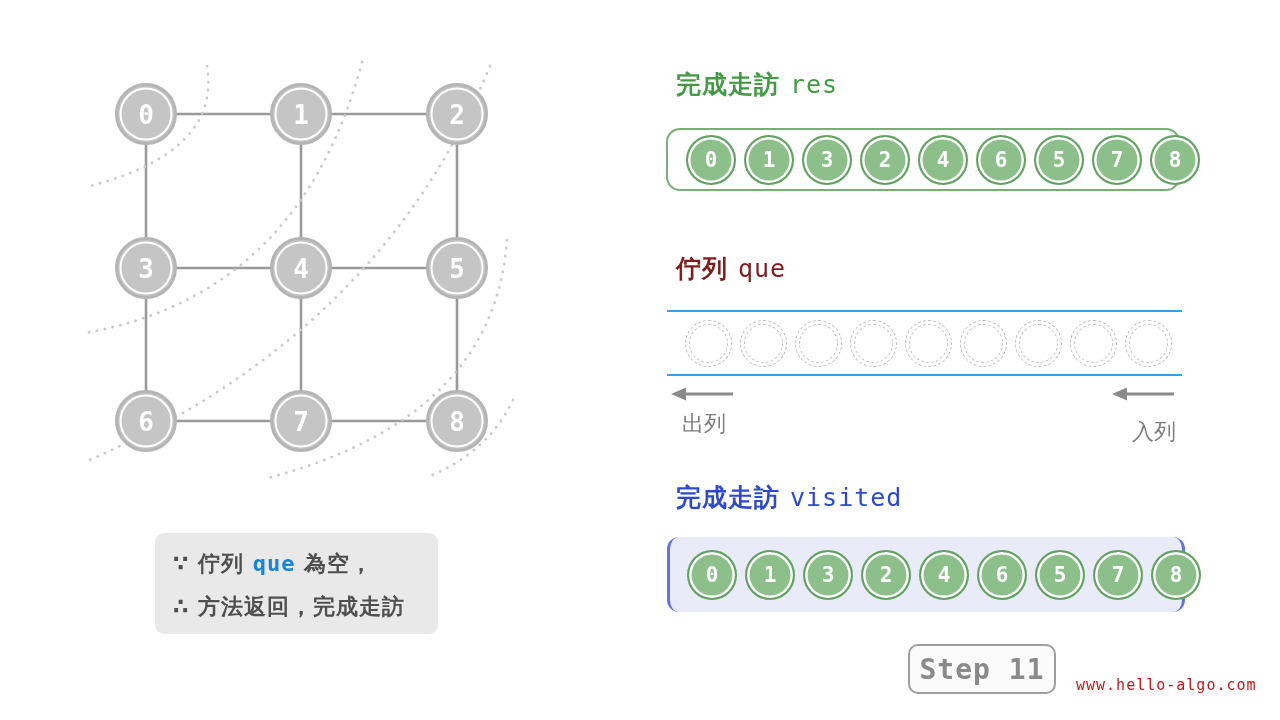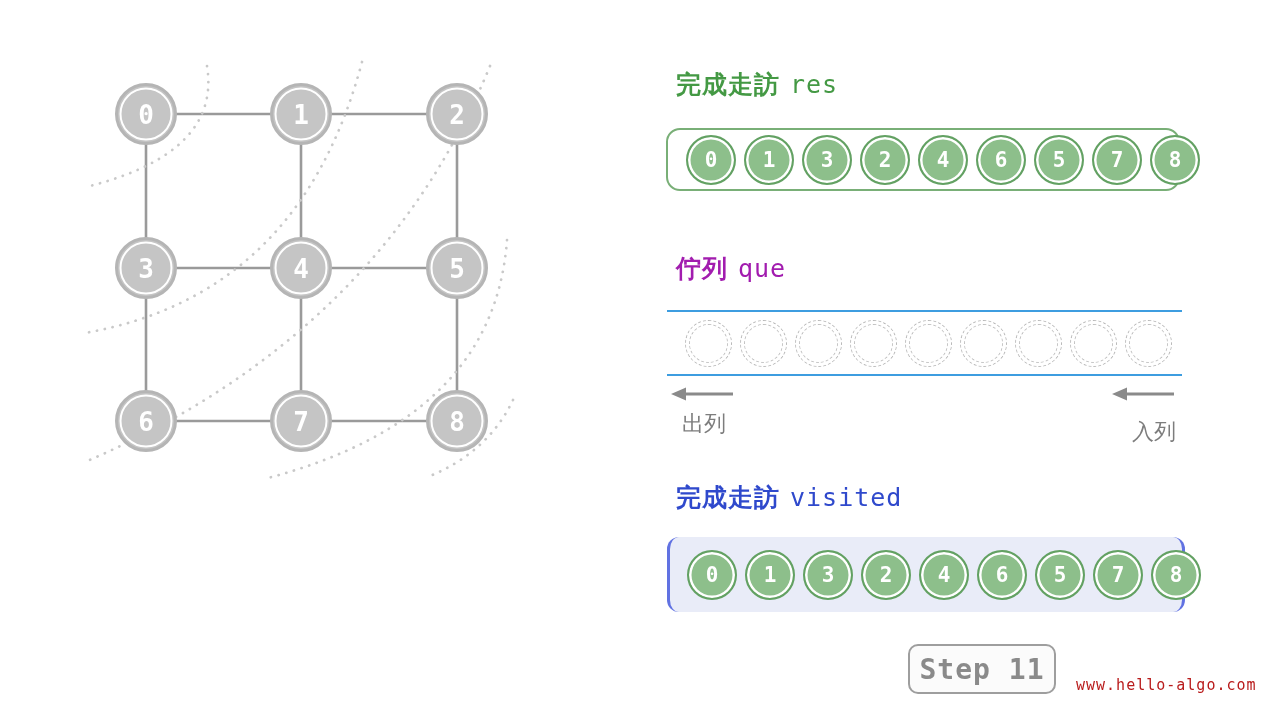--- a/index.html
+++ b/index.html
@@ -6,21 +6,21 @@
   .canvas{
     position:relative;width:1280px;height:720px;background:#ffffff;overflow:hidden;
     font-family:"DejaVu Sans",sans-serif;
   }
   .abs{position:absolute;}
 
   
   .sec-title{font-size:25px;font-weight:700;letter-spacing:1px;white-space:nowrap;}
   .sec-title .code{font-family:"DejaVu Sans Mono",monospace;font-weight:400;margin-left:10px;}
   .t-green{color:#449944;}
-  .t-blue{color:#a21caf;}
+  .t-blue{color:#7f1d1d;}
   .t-indigo{color:#2f49cc;}
 
   
   .row{display:flex;align-items:center;}
   .tok{
     width:46px;height:46px;border-radius:50%;
     background:#8dbf8b;border:2px solid #63a163;
     box-shadow:inset 0 0 0 2.5px #ffffff;
     display:flex;align-items:center;justify-content:center;
     color:#ffffff;font-family:"DejaVu Sans Mono",monospace;
@@ -148,20 +148,28 @@
         <text class="graph-node-text" text-anchor="middle" dominant-baseline="central" dy="1">7</text>
       </g>
       <g transform="translate(457,421)">
         <circle r="29.5" fill="#c5c5c5" stroke="#b5b5b5" stroke-width="3"></circle>
         <circle r="25.5" fill="none" stroke="#ffffff" stroke-width="2"></circle>
         <text class="graph-node-text" text-anchor="middle" dominant-baseline="central" dy="1">8</text>
       </g>
     </g>
   </svg>
 
+  <div class="abs note-box">
+    <div class="note-line" style="top:16px">
+      <span>∵ 佇列 </span><span class="code">que</span><span> 為空，</span>
+    </div>
+    <div class="note-line" style="top:59px">
+      <span>∴ 方法返回，完成走訪</span>
+    </div>
+  </div>
 
   <div class="abs sec-title t-green" style="left:676px;top:68px">
     <span>完成走訪</span><span class="code">res</span>
   </div>
   <div class="abs row res-box">
     <div class="tok">0</div>
     <div class="tok">1</div>
     <div class="tok">3</div>
     <div class="tok">2</div>
     <div class="tok">4</div>

